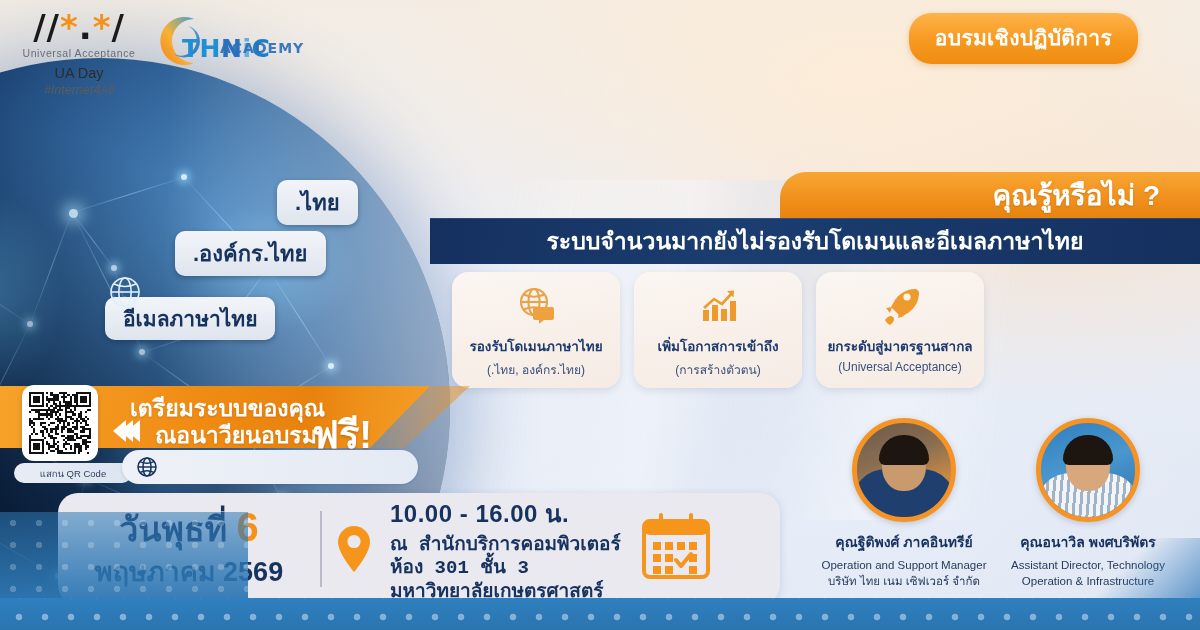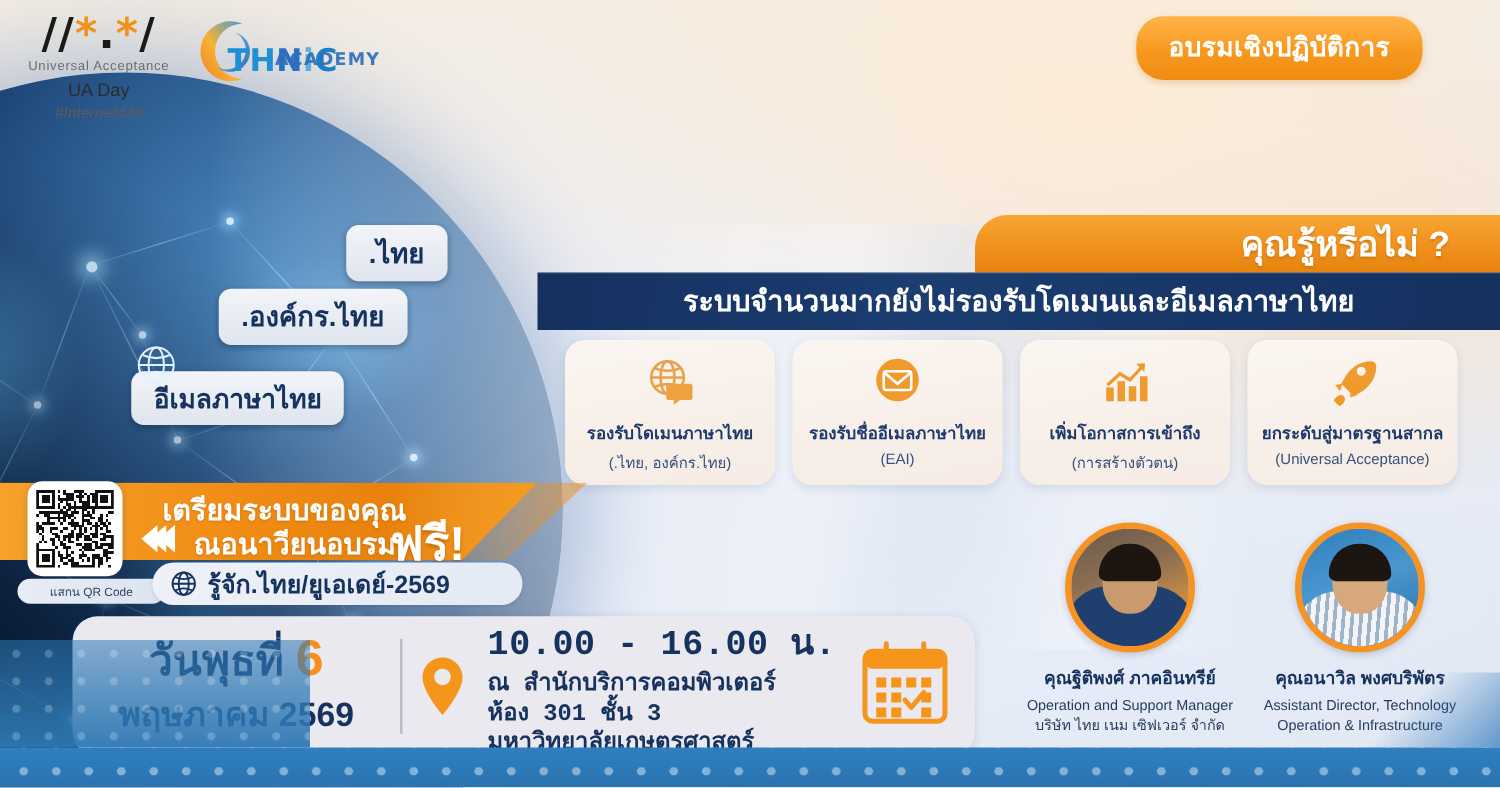--- a/index.html
+++ b/index.html
@@ -204,21 +204,21 @@
     box-shadow: 0 2px 8px rgba(40,60,100,.16);
     display: flex; align-items: center;
   }
   .date-block { width: 262px; text-align: center; color: #16325e; }
   .date-l1 { font-size: 34px; font-weight: 700; line-height: 1.05; }
   .date-l1 .day-num { color: #f5901a; font-size: 40px; }
   .date-l2 { font-size: 27px; font-weight: 700; margin-top: 2px; }
   .vdiv { width: 2px; height: 76px; background: #b9bcc8; }
   .pin { width: 64px; display: flex; justify-content: center; }
   .time-block { color: #16325e; padding-left: 4px; }
-  .time-l1 { font-size: 28px; font-weight: 700; letter-spacing: .5px; font-family: Liberation Mono, monospace; }
+  .time-l1 { font-size: 24px; font-weight: 700; letter-spacing: .5px; }
   .venue { font-size: 19px; font-weight: 700; line-height: 1.24; margin-top: 1px; font-family: Liberation Mono, monospace; }
   .cal { margin-left: 18px; }
 
   
   .speakers { position: absolute; left: 820px; top: 418px; width: 370px; display: flex; gap: 16px; }
   .sp { width: 168px; text-align: center; }
   .sp-avatar {
     width: 104px; height: 104px; border-radius: 50%; margin: 0 auto;
     border: 5px solid #f59324; overflow: hidden; position: relative;
     box-shadow: 0 2px 6px rgba(40,60,100,.22);
@@ -378,31 +378,20 @@
             <path d="M8.6 10.5 Q19 15 29.4 10.5"></path>
               <path d="M8.6 25.5 Q19 21 29.4 25.5"></path>
           </g>
           <path d="M20 23h17a2 2 0 0 1 2 2v9a2 2 0 0 1-2 2h-8l-5 4v-4h-4a2 2 0 0 1-2-2v-9a2 2 0 0 1 2-2z" fill="#eda23f"></path>
         </svg>
       </div>
       <div class="card-t1">รองรับโดเมนภาษาไทย</div>
       <div class="card-t2">(.ไทย,  องค์กร.ไทย)</div>
     </div>
 
-    <div class="card">
-      <div class="card-icon">
-        <svg width="42" height="42" viewBox="0 0 42 42">
-          <circle cx="21" cy="20" r="17" fill="#ee9a2c"></circle>
-          <rect x="10" y="13" width="22" height="15" rx="2" fill="none" stroke="#fff" stroke-width="2.1"></rect>
-          <path d="M10.6 14.2 L21 23 L31.4 14.2" fill="none" stroke="#fff" stroke-width="2.1"></path>
-        </svg>
-      </div>
-      <div class="card-t1">รองรับชื่ออีเมลภาษาไทย</div>
-      <div class="card-t2">(EAI)</div>
-    </div>
 
     <div class="card">
       <div class="card-icon">
         <svg width="42" height="42" viewBox="0 0 42 42">
           <g fill="#ee9a2c">
             <rect x="6" y="26" width="6" height="11"></rect>
             <rect x="15" y="21" width="6" height="16"></rect>
             <rect x="24" y="25" width="6" height="12"></rect>
             <rect x="33" y="17" width="6" height="20"></rect>
           </g>
@@ -885,21 +874,20 @@
   <div class="free-word">ฟรี!</div>
 
   <div class="url-pill">
     <svg width="22" height="22" viewBox="0 0 22 22" fill="none" stroke="#16325e" stroke-width="1.5">
       <circle cx="11" cy="11" r="9"></circle>
         <ellipse cx="11" cy="11" rx="4" ry="9"></ellipse>
       <line x1="2" y1="11" x2="20" y2="11"></line>
       <path d="M4.2 5.6 Q11 9 17.8 5.6"></path>
         <path d="M4.2 16.4 Q11 13 17.8 16.4"></path>
     </svg>
-    <span class="url-text">รู้จัก.ไทย/ยูเอเดย์-2569</span>
   </div>
 
   <div class="info-panel">
     <div class="date-block">
       <div class="date-l1">
         <span>วันพุธที่</span>
         <span class="day-num">6</span>
       </div>
       <div class="date-l2">พฤษภาคม 2569</div>
     </div>

